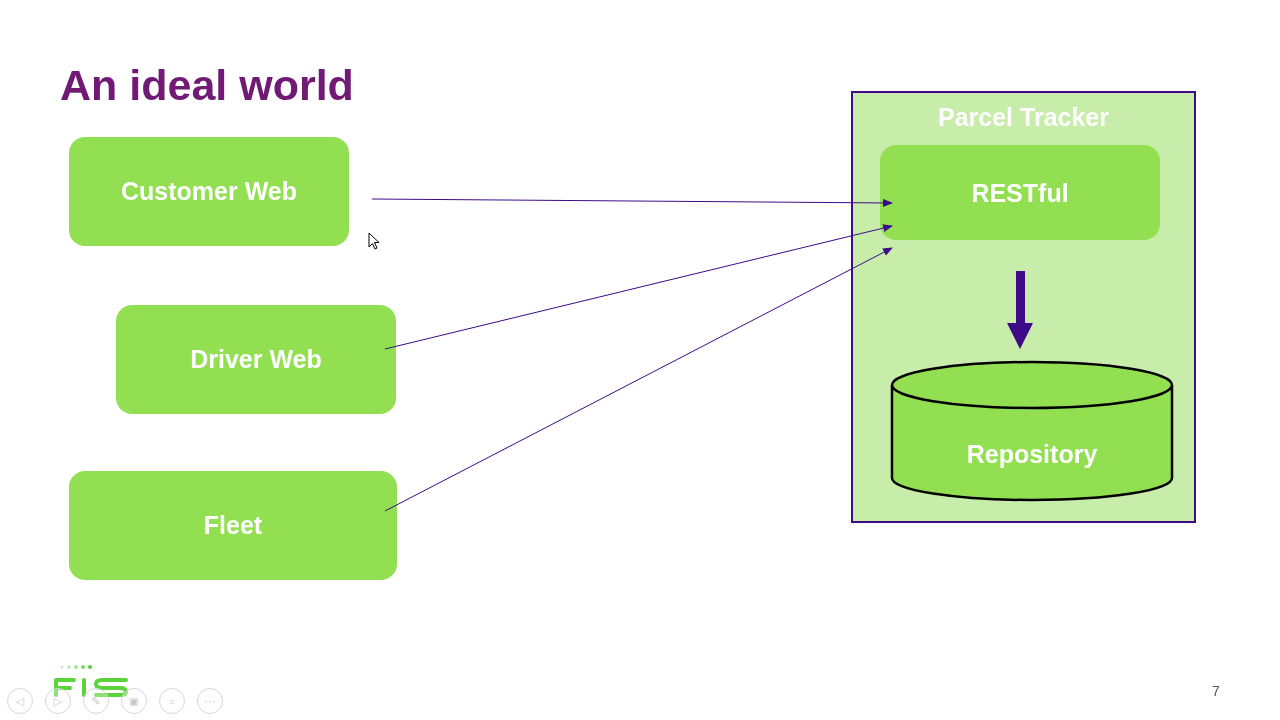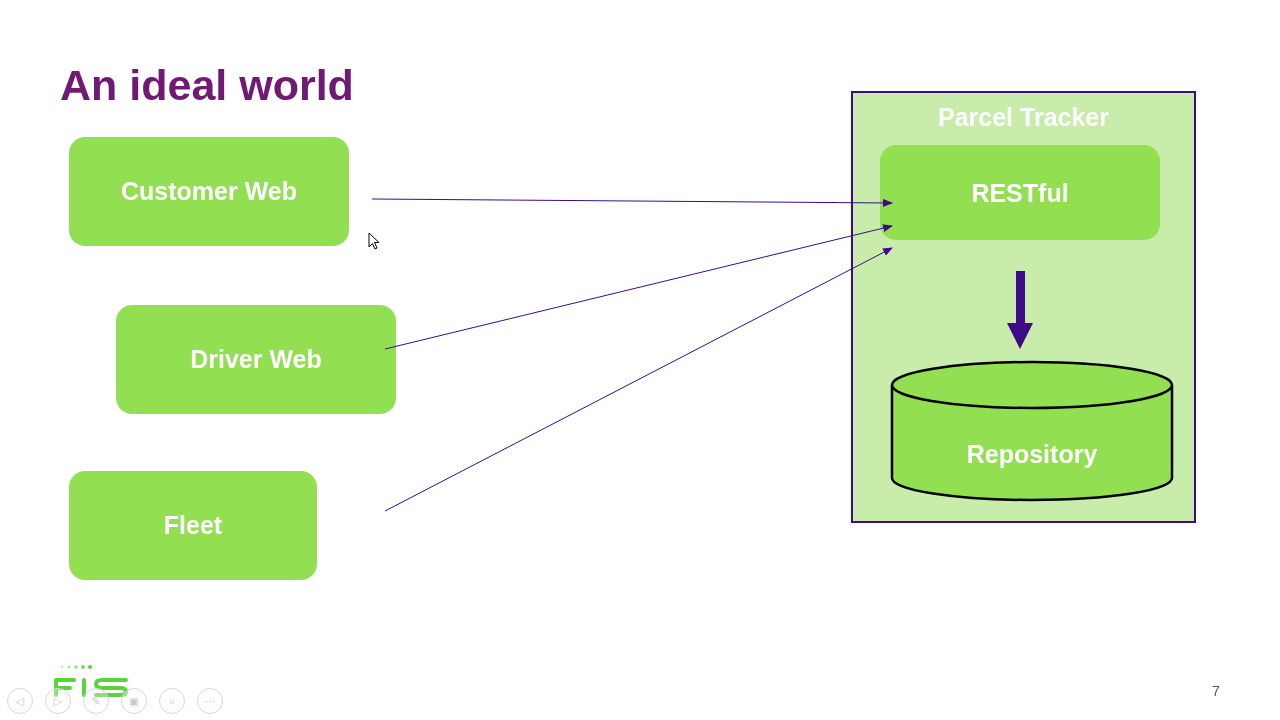--- a/index.html
+++ b/index.html
@@ -26,21 +26,21 @@
 <body>
 
 <h1 class="title">An ideal world</h1>
 
 <div class="box" style="left:69px;top:137px;width:280px;height:109px;">
   <span>Customer Web</span>
 </div>
 <div class="box" style="left:69px;top:305px;width:280px;height:109px;margin-left:47px;">
   <span>Driver Web</span>
 </div>
-<div class="box" style="left:69px;top:471px;width:248px;height:109px;">
+<div class="box" style="left:69px;top:471px;width:328px;height:109px;">
   <span>Fleet</span>
 </div>
 
 <div class="container">
   <div class="container-title">Parcel Tracker</div>
 </div>
 
 <div class="box" style="left:880px;top:145px;width:280px;height:95px;flex-direction:column;line-height:34px;align-items:center;">
   <span>RESTful</span>
 </div>

